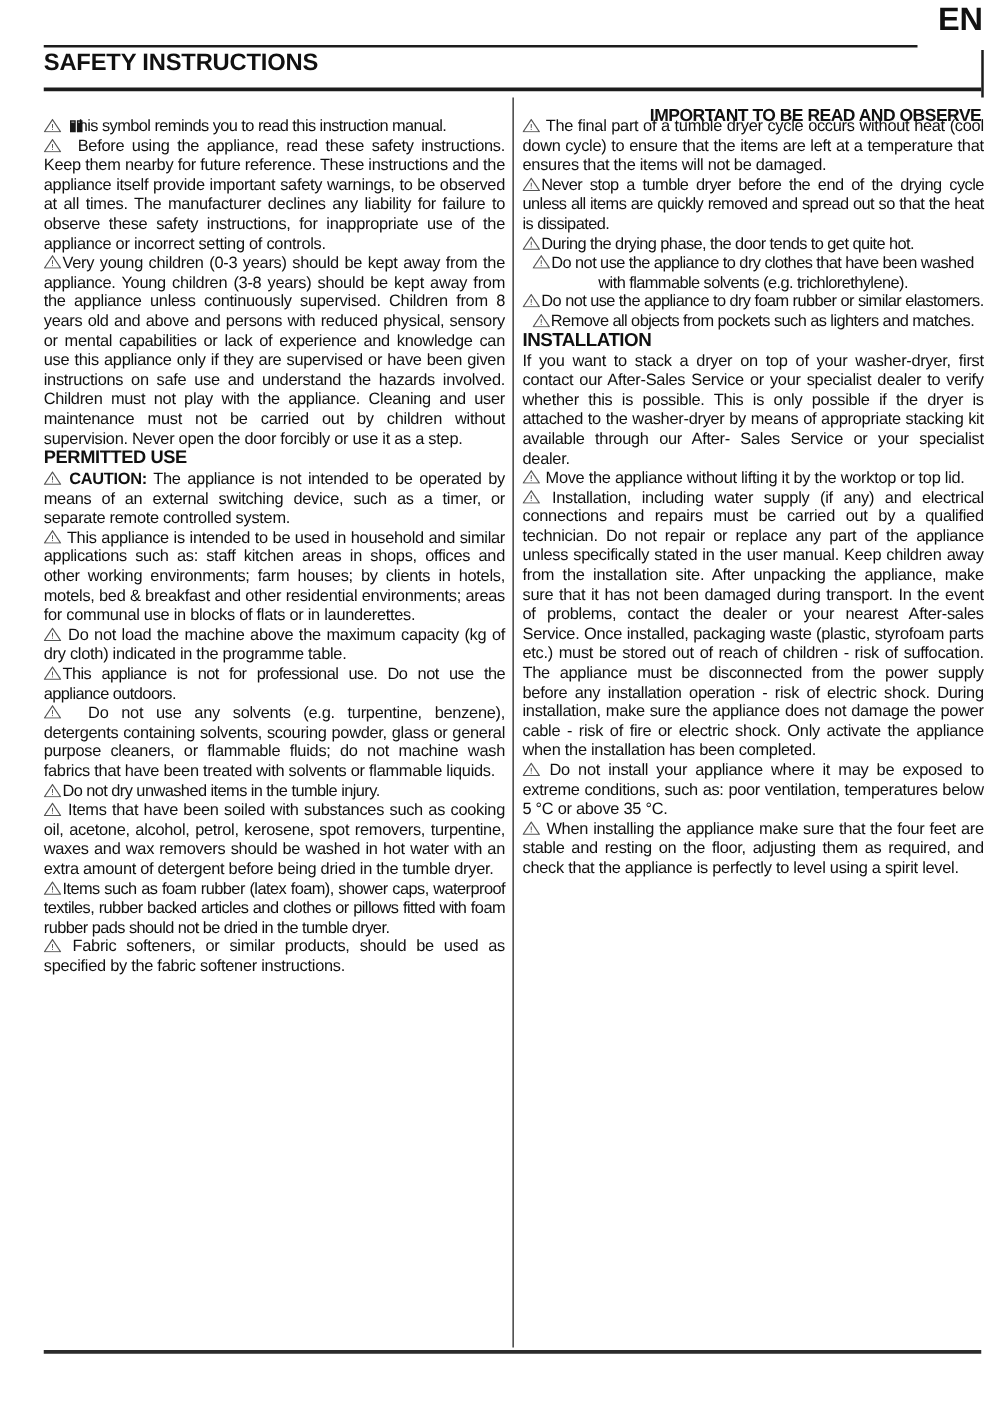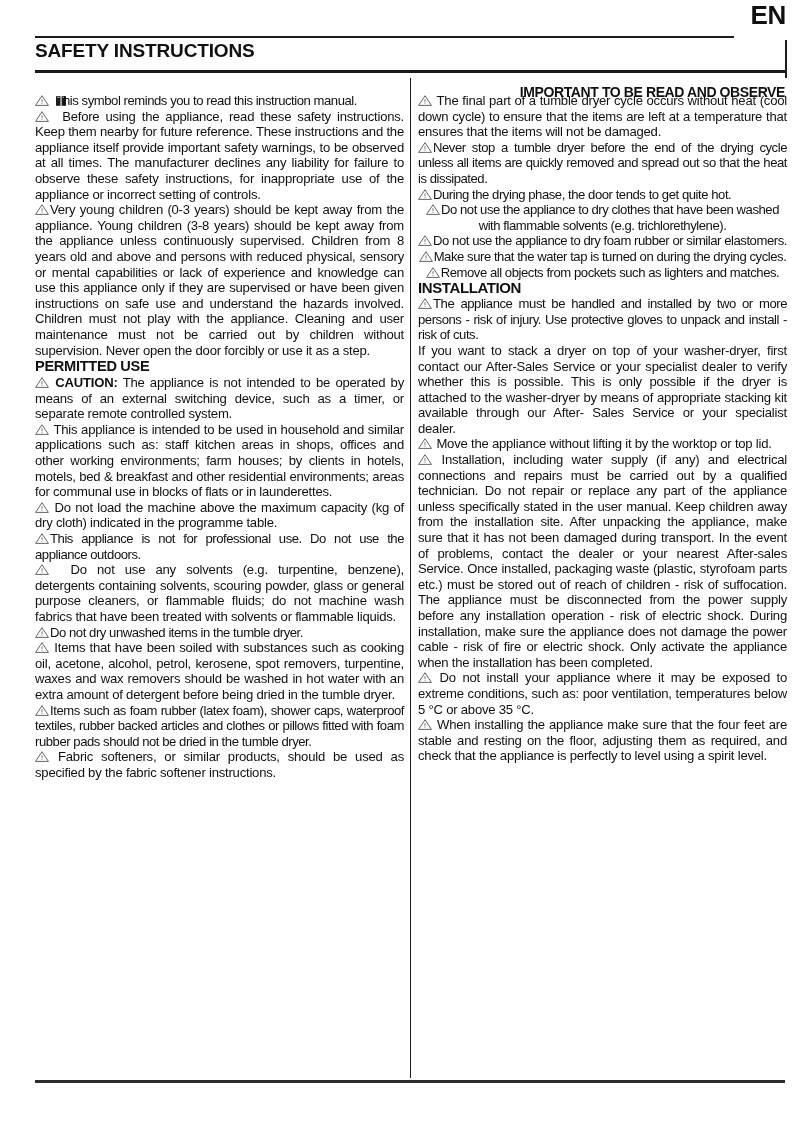--- a/index.html
+++ b/index.html
@@ -247,21 +247,21 @@
       <p class="para"><span class="warn"><svg viewBox="0 0 14 11" width="14" height="11">
               <path d="M7 0.7 L13.4 10.4 L0.6 10.4 Z" fill="none" stroke="#555" stroke-width="0.9"></path>
               <rect x="6.6" y="4.2" width="0.8" height="3.1" fill="#555"></rect>
               <rect x="6.6" y="8.1" width="0.8" height="0.8" fill="#555"></rect>
             </svg></span>&nbsp; <span>Do not use any solvents (e.g. turpentine, benzene), detergents containing solvents, scouring powder, glass or general purpose cleaners, or flammable fluids; do not machine wash fabrics that have been treated with solvents or flammable liquids.</span></p>
 
       <p class="para tight"><span class="warn"><svg viewBox="0 0 14 11" width="14" height="11">
               <path d="M7 0.7 L13.4 10.4 L0.6 10.4 Z" fill="none" stroke="#555" stroke-width="0.9"></path>
               <rect x="6.6" y="4.2" width="0.8" height="3.1" fill="#555"></rect>
               <rect x="6.6" y="8.1" width="0.8" height="0.8" fill="#555"></rect>
-            </svg></span><span>Do not dry unwashed items in the tumble dryer.</span></p>
+            </svg></span><span>Do not dry unwashed items in the tumble injury.</span></p>
 
       <p class="para"><span class="warn"><svg viewBox="0 0 14 11" width="14" height="11">
               <path d="M7 0.7 L13.4 10.4 L0.6 10.4 Z" fill="none" stroke="#555" stroke-width="0.9"></path>
               <rect x="6.6" y="4.2" width="0.8" height="3.1" fill="#555"></rect>
               <rect x="6.6" y="8.1" width="0.8" height="0.8" fill="#555"></rect>
             </svg></span> <span>Items that have been soiled with substances such as cooking oil, acetone, alcohol, petrol, kerosene, spot removers, turpentine, waxes and wax removers should be washed in hot water with an extra amount of detergent before being dried in the tumble dryer.</span></p>
 
       <p class="para tight"><span class="warn"><svg viewBox="0 0 14 11" width="14" height="11">
               <path d="M7 0.7 L13.4 10.4 L0.6 10.4 Z" fill="none" stroke="#555" stroke-width="0.9"></path>
               <rect x="6.6" y="4.2" width="0.8" height="3.1" fill="#555"></rect>
@@ -301,39 +301,29 @@
               <rect x="6.6" y="4.2" width="0.8" height="3.1" fill="#555"></rect>
               <rect x="6.6" y="8.1" width="0.8" height="0.8" fill="#555"></rect>
             </svg></span><span>Do not use the appliance to dry clothes that have been washed with flammable solvents (e.g. trichlorethylene).</span></p>
 
       <p class="para tight last-left"><span class="warn"><svg viewBox="0 0 14 11" width="14" height="11">
               <path d="M7 0.7 L13.4 10.4 L0.6 10.4 Z" fill="none" stroke="#555" stroke-width="0.9"></path>
               <rect x="6.6" y="4.2" width="0.8" height="3.1" fill="#555"></rect>
               <rect x="6.6" y="8.1" width="0.8" height="0.8" fill="#555"></rect>
             </svg></span><span>Do not use the appliance to dry foam rubber or similar elastomers.</span></p>
 
+
       <p class="para tight last-left"><span class="warn"><svg viewBox="0 0 14 11" width="14" height="11">
               <path d="M7 0.7 L13.4 10.4 L0.6 10.4 Z" fill="none" stroke="#555" stroke-width="0.9"></path>
               <rect x="6.6" y="4.2" width="0.8" height="3.1" fill="#555"></rect>
               <rect x="6.6" y="8.1" width="0.8" height="0.8" fill="#555"></rect>
-            </svg></span><span>Make sure that the water tap is turned on during the drying cycles.</span></p>
-
-      <p class="para tight last-left"><span class="warn"><svg viewBox="0 0 14 11" width="14" height="11">
-              <path d="M7 0.7 L13.4 10.4 L0.6 10.4 Z" fill="none" stroke="#555" stroke-width="0.9"></path>
-              <rect x="6.6" y="4.2" width="0.8" height="3.1" fill="#555"></rect>
-              <rect x="6.6" y="8.1" width="0.8" height="0.8" fill="#555"></rect>
             </svg></span><span>Remove all objects from pockets such as lighters and matches.</span></p>
 
       <h2 class="section compact">INSTALLATION</h2>
 
-      <p class="para tight"><span class="warn"><svg viewBox="0 0 14 11" width="14" height="11">
-              <path d="M7 0.7 L13.4 10.4 L0.6 10.4 Z" fill="none" stroke="#555" stroke-width="0.9"></path>
-              <rect x="6.6" y="4.2" width="0.8" height="3.1" fill="#555"></rect>
-              <rect x="6.6" y="8.1" width="0.8" height="0.8" fill="#555"></rect>
-            </svg></span><span>The appliance must be handled and installed by two or more persons - risk of injury. Use protective gloves to unpack and install - risk of cuts.</span></p>
 
       <p class="para">If you want to stack a dryer on top of your washer-dryer, first contact our After-Sales Service or your specialist dealer to verify whether this is possible. This is only possible if the dryer is attached to the washer-dryer by means of appropriate stacking kit available through our After- Sales Service or your specialist dealer.</p>
 
       <p class="para"><span class="warn"><svg viewBox="0 0 14 11" width="14" height="11">
               <path d="M7 0.7 L13.4 10.4 L0.6 10.4 Z" fill="none" stroke="#555" stroke-width="0.9"></path>
               <rect x="6.6" y="4.2" width="0.8" height="3.1" fill="#555"></rect>
               <rect x="6.6" y="8.1" width="0.8" height="0.8" fill="#555"></rect>
             </svg></span> <span>Move the appliance without lifting it by the worktop or top lid.</span></p>
 
       <p class="para"><span class="warn"><svg viewBox="0 0 14 11" width="14" height="11">

